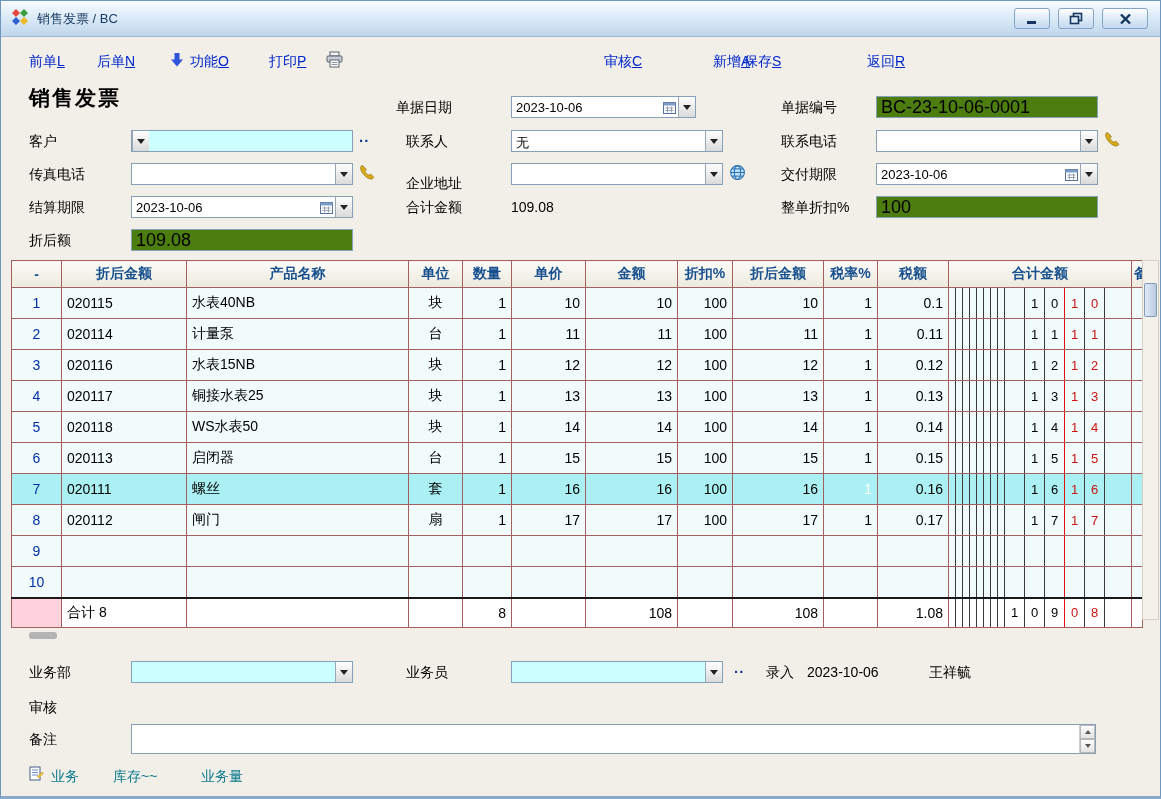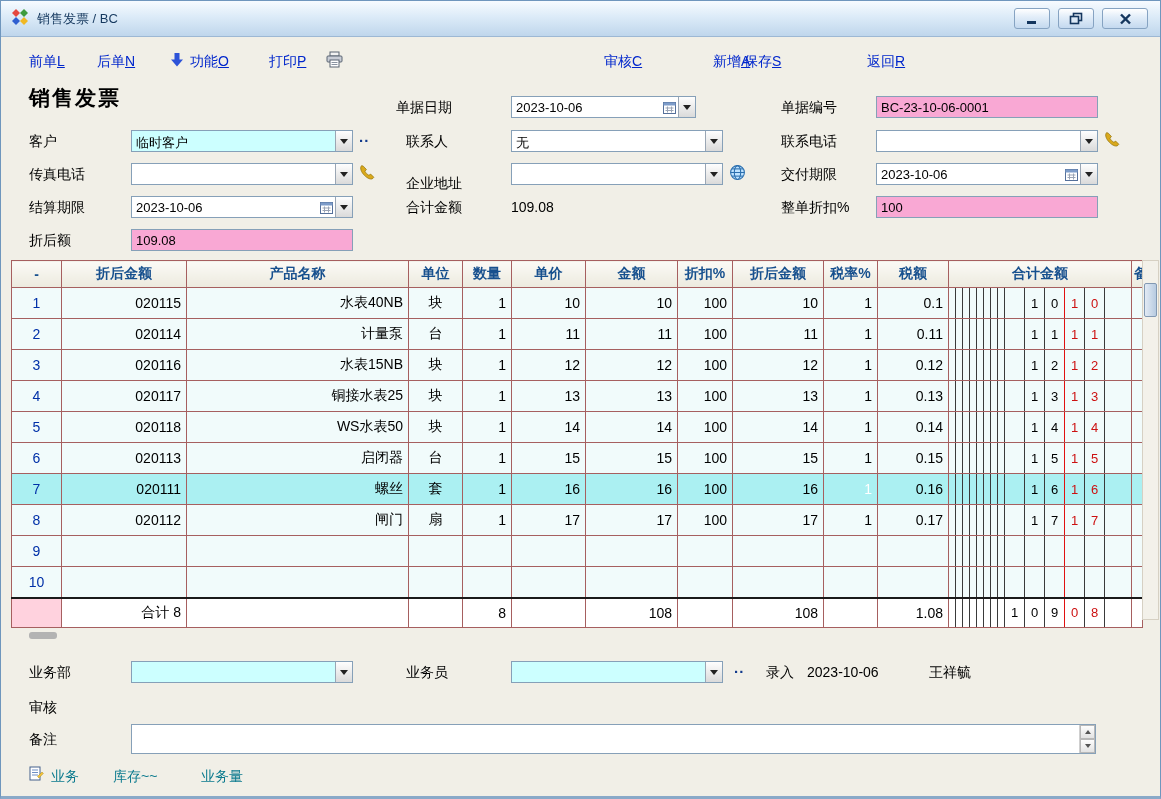--- a/index.html
+++ b/index.html
@@ -30,21 +30,21 @@
   .l-settle{left:28px;top:198px}.l-totalamt{left:405px;top:198px}.l-discount{left:780px;top:198px}
   .l-discounted{left:28px;top:231px}
   .v-totalamt{position:absolute;left:510px;top:198px;font-size:14px;color:#000}
 
   .combo{position:absolute;height:22px;display:flex;border:1px solid #86a0b8;background:#fff}
   .combo .val{flex:1;font-size:13px;padding:3px 4px;overflow:hidden;white-space:nowrap}
   .combo.cyan,.combo.cyan .val{background:#ccffff}
   .combo .dbtn{width:17px;border-left:1px solid #9aa6b4;background:linear-gradient(#fefefe,#dadada);display:flex;align-items:center;justify-content:center;cursor:pointer}
   .combo .cbtn{width:18px;display:flex;align-items:center;justify-content:center;background:#fff;cursor:pointer}
   .tri{width:0;height:0;border-left:4px solid transparent;border-right:4px solid transparent;border-top:5px solid #222}
-  .tfield{position:absolute;height:22px;border:1px solid #86a0b8;background:#f9a8d4;font-size:13px;padding:0 4px;font-family:inherit;color:#000}
+  .tfield{position:absolute;height:22px;border:1px solid #86a0b8;background:#4d7c0f;font-size:18px;padding:0 4px;font-family:inherit;color:#000}
 
   .f-docdate{left:510px;top:95px;width:185px}
   .f-docno{left:875px;top:95px;width:222px}
   .f-customer{left:130px;top:129px;width:222px}
   .f-contact{left:510px;top:129px;width:212px}
   .f-phone{left:875px;top:129px;width:222px}
   .f-fax{left:130px;top:162px;width:222px}
   .f-address{left:510px;top:162px;width:212px}
   .f-delivery{left:875px;top:162px;width:222px}
   .f-settle{left:130px;top:195px;width:222px}
@@ -61,21 +61,21 @@
   table{border-collapse:collapse;table-layout:fixed;width:1131px}
   col:nth-child(1){width:50px}col:nth-child(2){width:125px}col:nth-child(3){width:222px}
   col:nth-child(4){width:54px}col:nth-child(5){width:49px}col:nth-child(6){width:74px}
   col:nth-child(7){width:92px}col:nth-child(8){width:55px}col:nth-child(9){width:91px}
   col:nth-child(10){width:54px}col:nth-child(11){width:71px}col:nth-child(12){width:183px}
   col:nth-child(13){width:11px}
   th,td{border:1px solid #a65f5f}
   th{height:27px;font-size:14px;color:#17508e;background:linear-gradient(#fbfaf6,#eceade);font-weight:bold;padding:0 2px;overflow:hidden;white-space:nowrap;text-align:center}
   td{height:31px;font-size:14px;padding:0 5px;background:#f1fbfb;overflow:hidden;white-space:nowrap;color:#000}
   td.c-no{text-align:center;color:#0030a8;padding:0}
-  .c-center{text-align:center}.c-right{text-align:right}.c-left{text-align:right}
+  .c-center{text-align:center}.c-right{text-align:right}.c-left{text-align:left}
   td.c-ledger,td.c-remark{padding:0}
   tr.sel-row td{background:#abf0f2}
   td.sel-cell{background:#2f62e9;color:#fff}
   tr.total-row td{height:30px;border-top:2px solid #1a1a1a;background:#fff}
   tr.total-row td.c-no{background:#ffd2de}
   .ledger{display:flex;height:100%;align-items:stretch}
   .lnarrow{width:7px;border-right:1px solid #3a3a3a}
   .lwide{width:20px;border-right:1px solid #3a3a3a;display:flex;align-items:center;justify-content:center;font-size:13px}
   .lwide.redline{border-right-color:#e01010}
   .lfill{flex:1}
@@ -181,21 +181,20 @@
     </span>
     <span class="dbtn">
         <span class="tri"></span>
       </span>
   </div>
   <span class="flabel l-docno">单据编号</span>
   <input class="tfield f-docno" value="BC-23-10-06-0001" style="">
 
   <span class="flabel l-customer">客户</span>
   <div class="combo cyan f-customer">
-    <span class="val">临时客户</span>
     <span class="dbtn">
         <span class="tri"></span>
       </span>
   </div>
   <span class="more-btn m-customer">..</span>
 
   <span class="flabel l-contact">联系人</span>
   <div class="combo f-contact">
     <span class="val">无</span>
     <span class="dbtn">

